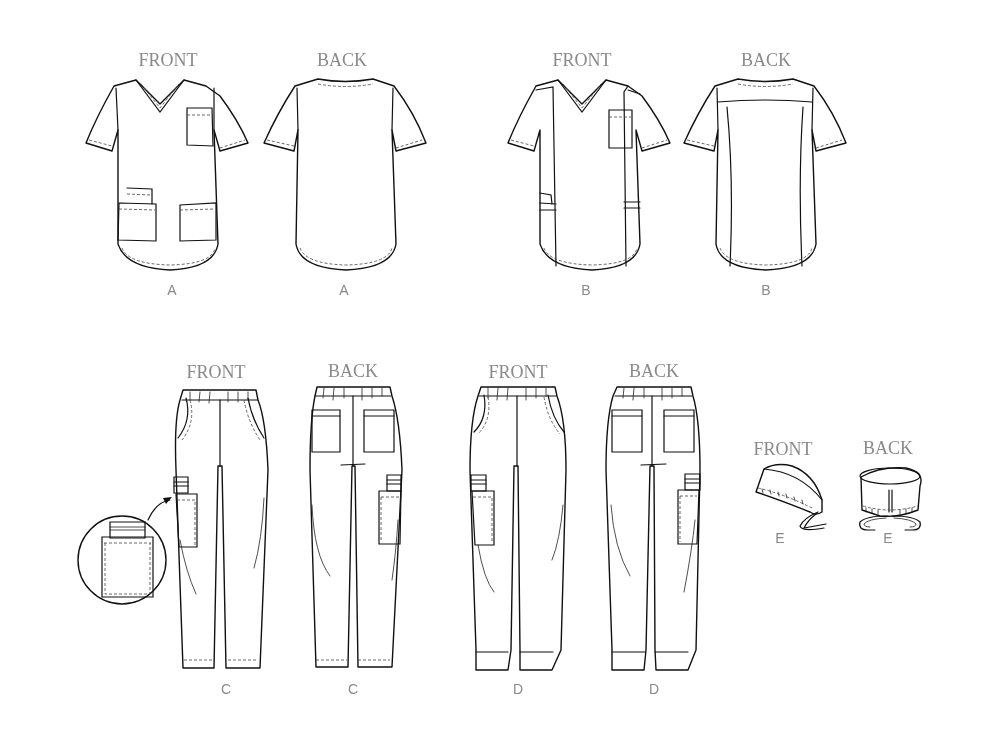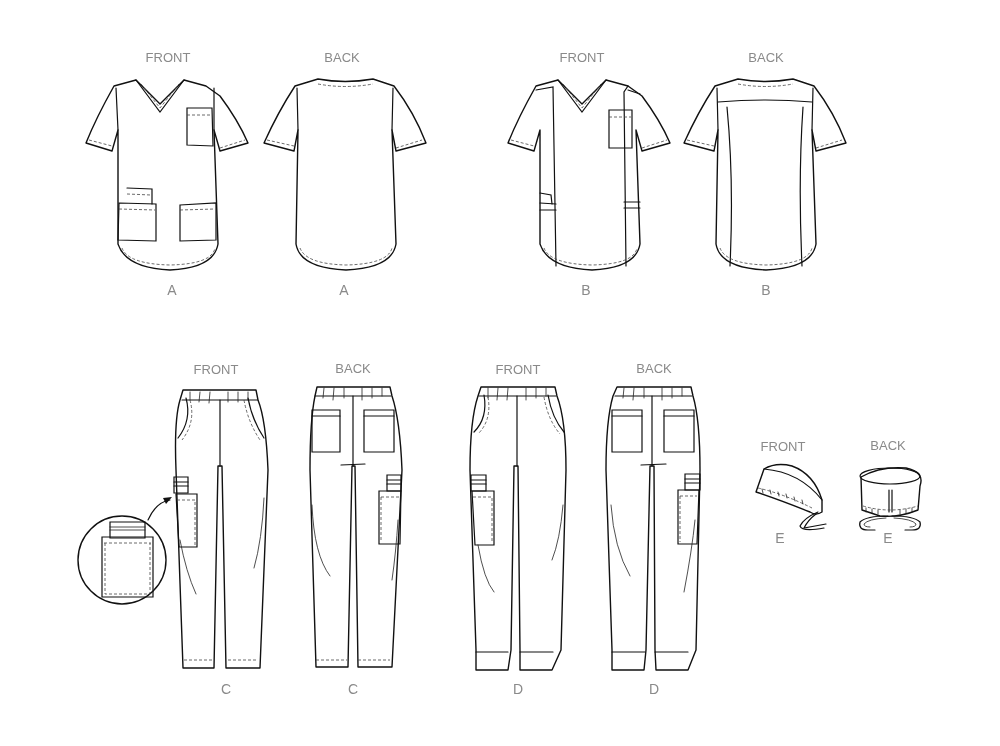--- a/index.html
+++ b/index.html
@@ -1,18 +1,18 @@
 <!DOCTYPE html>
 <html><head>
 <meta charset="utf-8">
 <style>
   html, body { margin:0; padding:0; background:#ffffff; }
   body { width:1000px; height:746px; position:relative; overflow:hidden; font-family:"Liberation Sans", sans-serif; }
   #art { position:absolute; left:0; top:0; width:1000px; height:746px; }
-  .lbl { position:absolute; font-family:Liberation Sans, sans-serif; font-size:13px; color:#8a8a8a; letter-spacing:0; transform:translateX(-50%); white-space:nowrap; font-stretch:condensed; }
+  .lbl { position:absolute; font-family:Liberation Serif, serif; font-size:18px; color:#8a8a8a; letter-spacing:0; transform:translateX(-50%); white-space:nowrap; font-stretch:condensed; }
   .view { position:absolute; transform:translateX(-50%); font-family:"Liberation Sans", sans-serif; font-size:14px; color:#8a8a8a; }
   svg .o { fill:#fff; stroke:#111; stroke-width:1.4; stroke-linejoin:round; stroke-linecap:round; }
   svg .l { fill:none; stroke:#111; stroke-width:1.2; stroke-linecap:round; }
   svg .t { fill:none; stroke:#222; stroke-width:0.8; stroke-linecap:round; }
   svg .d { fill:none; stroke:#444; stroke-width:0.8; stroke-dasharray:3 2; }
 </style>
 </head>
 <body>
 
 <svg id="art" viewBox="0 0 1000 746" xmlns="http://www.w3.org/2000/svg">

